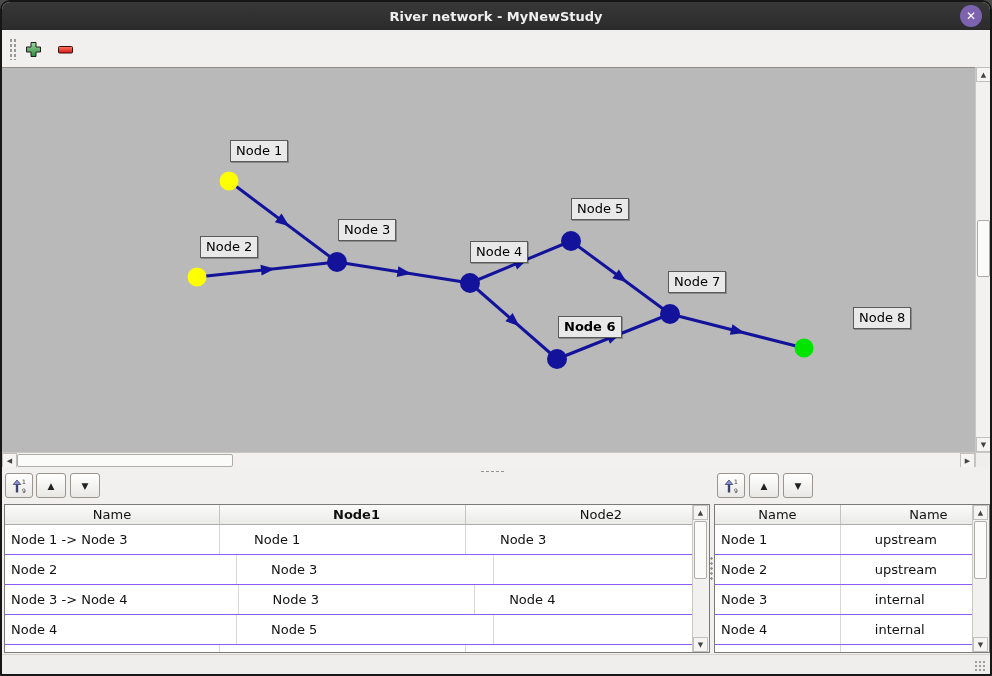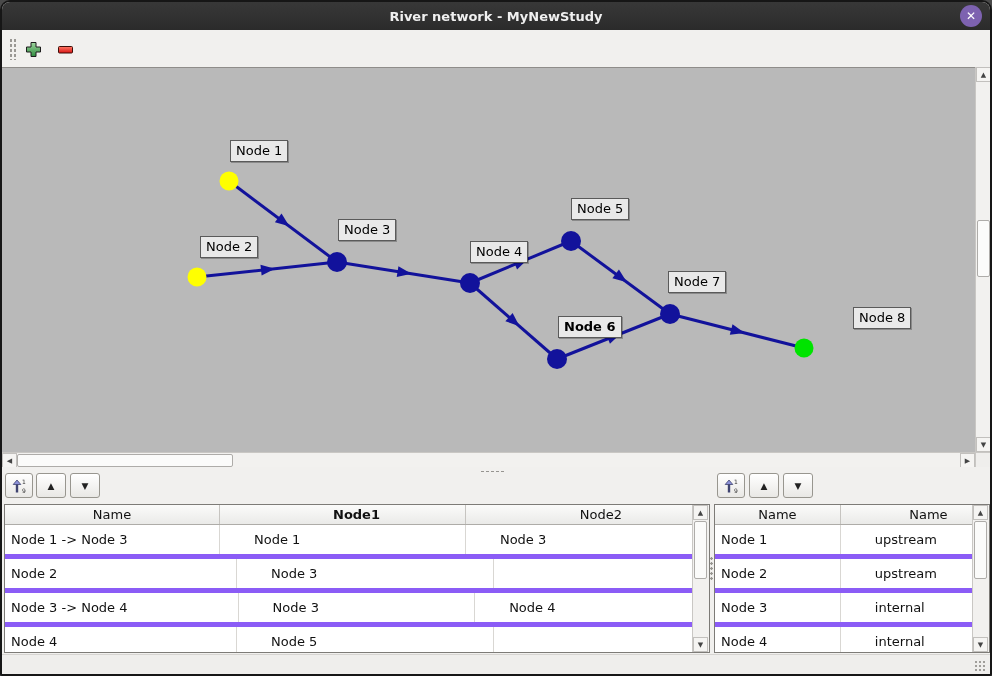--- a/index.html
+++ b/index.html
@@ -37,21 +37,21 @@
   .split-v .dots{position:absolute;left:0px;top:80px;width:3px;height:26px;background-image:radial-gradient(#969490 1px,transparent 1.2px);background-size:3px 5px;}
 
   
   .mini-btn{position:absolute;height:25px;background:linear-gradient(#ffffff,#e9e8e5);border:1px solid #98968f;border-radius:3px;box-sizing:border-box;display:flex;align-items:center;justify-content:center;font-size:9px;color:#222;}
 
   
   .dtable{position:absolute;top:502px;height:149px;background:#fff;border:1px solid #7d7b77;box-sizing:border-box;overflow:hidden;}
   .trow{display:flex;gap:28px;}
   .thead{height:19px;background:linear-gradient(#fbfbfa,#eaeae8);border-bottom:1px solid #aeaca8;}
   .thead .tcell{display:flex;align-items:center;justify-content:center;font-size:13px;color:#111;border-right:1px solid #c6c4c0;box-sizing:border-box;}
-  .tbody-row{height:29px;border-bottom:5px solid #8b5cf6;}
+  .tbody-row{height:29px;border-bottom:1px solid #8b5cf6;}
   .tbody-row .tcell{display:flex;align-items:center;font-size:13px;color:#111;padding-left:6px;border-right:1px solid #d9d7d3;box-sizing:border-box;}
   .tsb{position:absolute;right:0;top:0;bottom:0;width:16px;background:#f2f1ef;border-left:1px solid #c9c7c4;}
   .tsb .sb-btn{width:15px;height:15px;left:0;}
   .tsb .sb-thumb{left:1px;width:13px;}
 
   
   .statusbar{position:absolute;left:0;top:652px;width:988px;height:20px;background:#efeeec;border-top:1px solid #d6d4d1;}
   .grip{position:absolute;right:4px;top:5px;width:12px;height:12px;background-image:radial-gradient(#a09e9a 1px,transparent 1.2px);background-size:4px 4px;}
 </style>
 </head>

